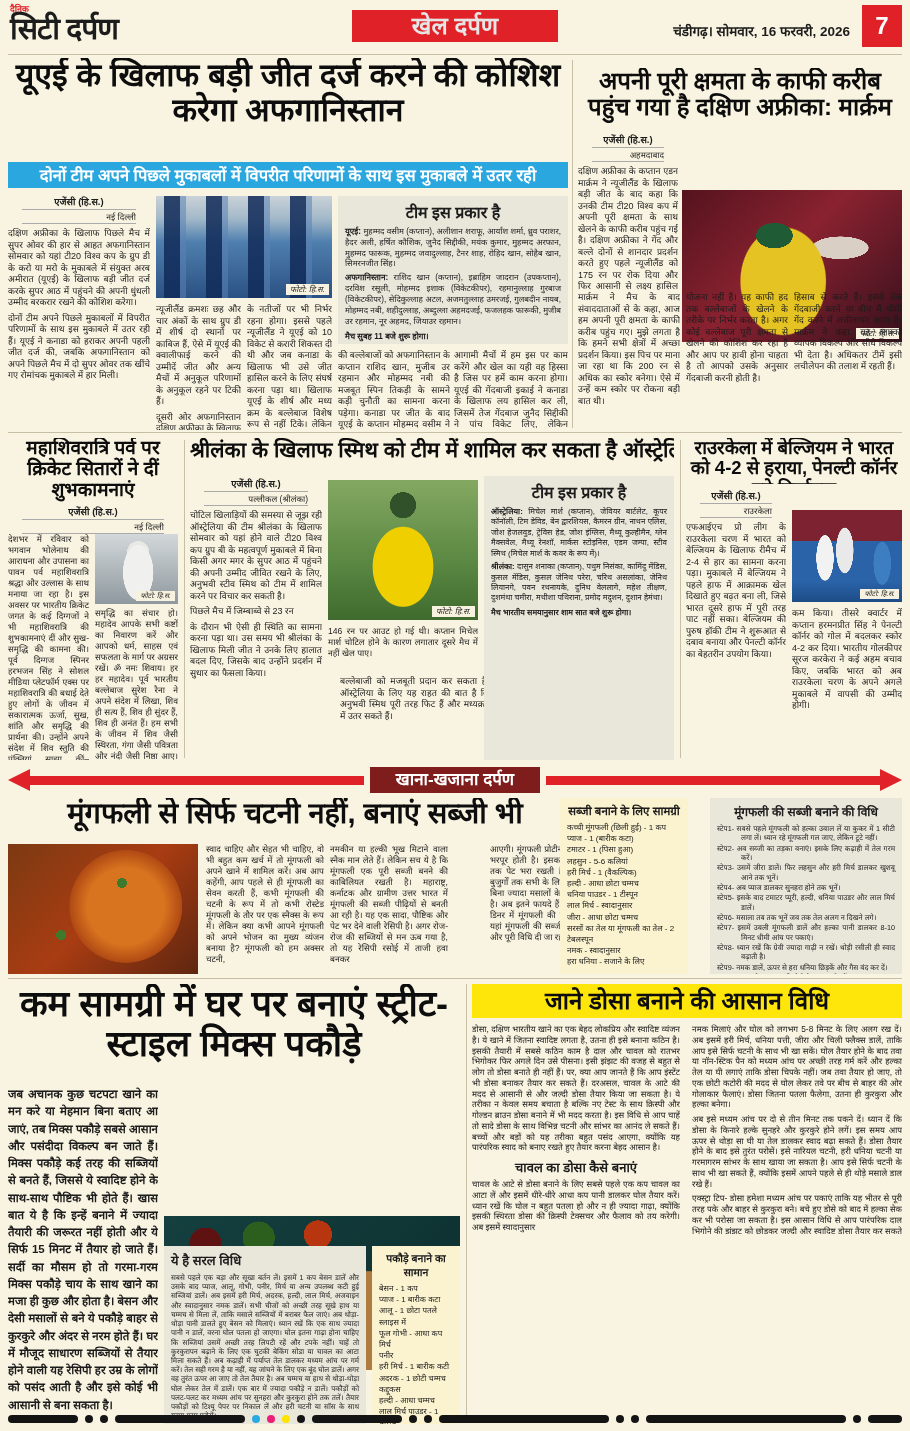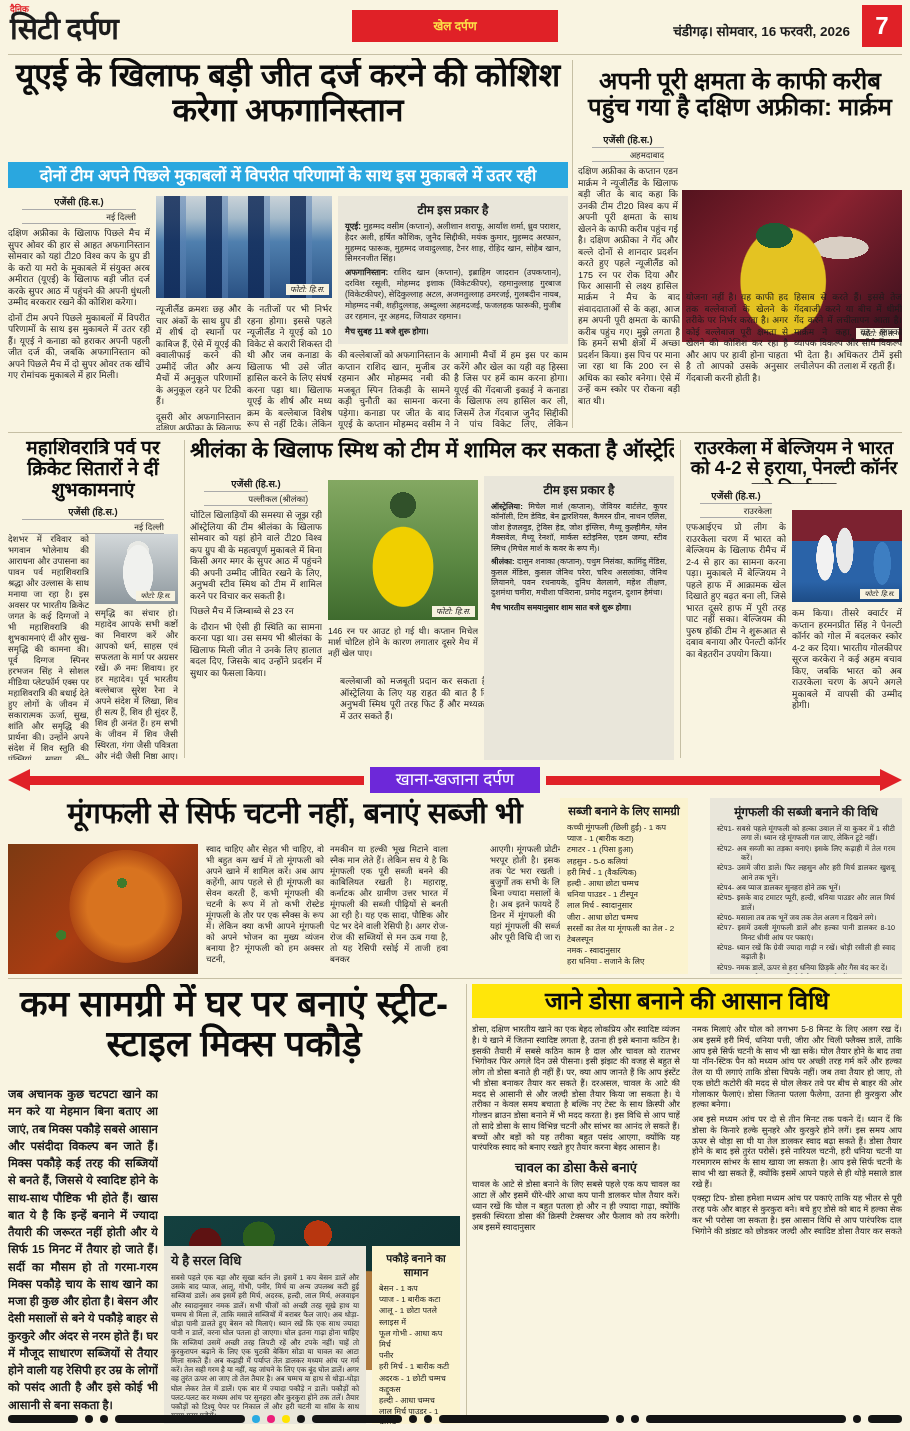--- a/index.html
+++ b/index.html
@@ -9,47 +9,47 @@
   .hl{font-weight:bold;color:#0d0d0d;text-align:center;line-height:1.1;overflow:hidden;}
   .body-txt{font-size:9px;line-height:1.28;text-align:justify;margin:0 0 4px;}
   .agency{text-align:center;font-weight:bold;font-size:9.5px;padding:1px 0 1px;}
   .place{text-align:right;font-size:8.5px;border-top:1px solid #aaa;border-bottom:1px solid #aaa;
          padding:1px 0;margin:0 14px 4px;}
   .photo{position:relative;background:#999;overflow:hidden;}
   .credit{position:absolute;right:3px;bottom:3px;background:#f7f2df;font-size:8px;
           padding:0 4px;font-style:italic;color:#222;line-height:1.4;}
   .gbox{background:#e9e6da;padding:5px 7px;overflow:hidden;box-sizing:border-box;}
   .cbox{background:#fbf3cf;padding:5px 7px;overflow:hidden;box-sizing:border-box;}
-  .boxtitle{font-weight:bold;text-align:center;font-size:12px;margin:0 0 4px;}
+  .boxtitle{font-weight:bold;text-align:center;font-size:16px;margin:0 0 4px;}
   .tb-entry{font-size:8.2px;line-height:1.32;text-align:justify;margin:0 0 3px;}
   .tb-label{font-weight:bold;}
   .tb-note{font-size:8.2px;font-weight:bold;margin:0;}
   .ing-list div{font-size:8px;line-height:1.4;}
   .step-list div{font-size:7.3px;line-height:1.28;text-align:justify;
                  padding-left:24px;text-indent:-24px;margin-bottom:1px;}
   .vrule{border-left:1px solid #c6bfa4;width:0;}
   .hrule{border-top:1px solid #c6bfa4;height:0;}
   .subband{background:#2aa7df;color:#fff;font-weight:bold;text-align:center;}
   .col{overflow:hidden;}
   
   .masthead-main{font-size:30px;font-weight:bold;letter-spacing:-1px;line-height:1;}
   .masthead-tag{color:#e02127;font-size:9px;font-weight:bold;line-height:1;}
-  .banner-box{background:#e02127;color:#fde047;font-weight:bold;font-size:12px;
+  .banner-box{background:#e02127;color:#e5e5e5;font-weight:bold;font-size:24px;
               text-align:center;line-height:32px;}
   .date-txt{font-weight:bold;font-size:13.5px;}
   .pagenum{background:#e02127;color:#fff;font-weight:bold;font-size:24px;
            text-align:center;line-height:42px;}
   
   .band{display:flex;align-items:center;gap:6px;}
   .band .bar{flex:1;height:9px;background:#e02127;}
   .band .head-l{width:0;height:0;border-top:11px solid transparent;
      border-bottom:11px solid transparent;border-right:22px solid #e02127;}
   .band .head-r{width:0;height:0;border-top:11px solid transparent;
      border-bottom:11px solid transparent;border-left:22px solid #e02127;}
-  .band-box{background:#6d28d9;color:#fff;font-weight:normal;font-size:17px;
+  .band-box{background:#7f1d1d;color:#fff;font-weight:bold;font-size:17px;
             padding:3px 26px;line-height:20px;}
   .arrow{flex:1;display:flex;align-items:center;}
   
   .regstrip{display:flex;align-items:center;gap:7px;}
   .cap{height:8px;background:#141414;border-radius:4px;}
   .dot{width:8px;height:8px;border-radius:50%;background:#141414;flex:0 0 auto;}
   
   .ph-afghan{background:
      repeating-linear-gradient(90deg, rgba(16,42,88,0) 0 8px, rgba(16,42,88,.85) 8px 24px,
         rgba(90,130,180,.55) 24px 30px, rgba(16,42,88,0) 30px 42px),

